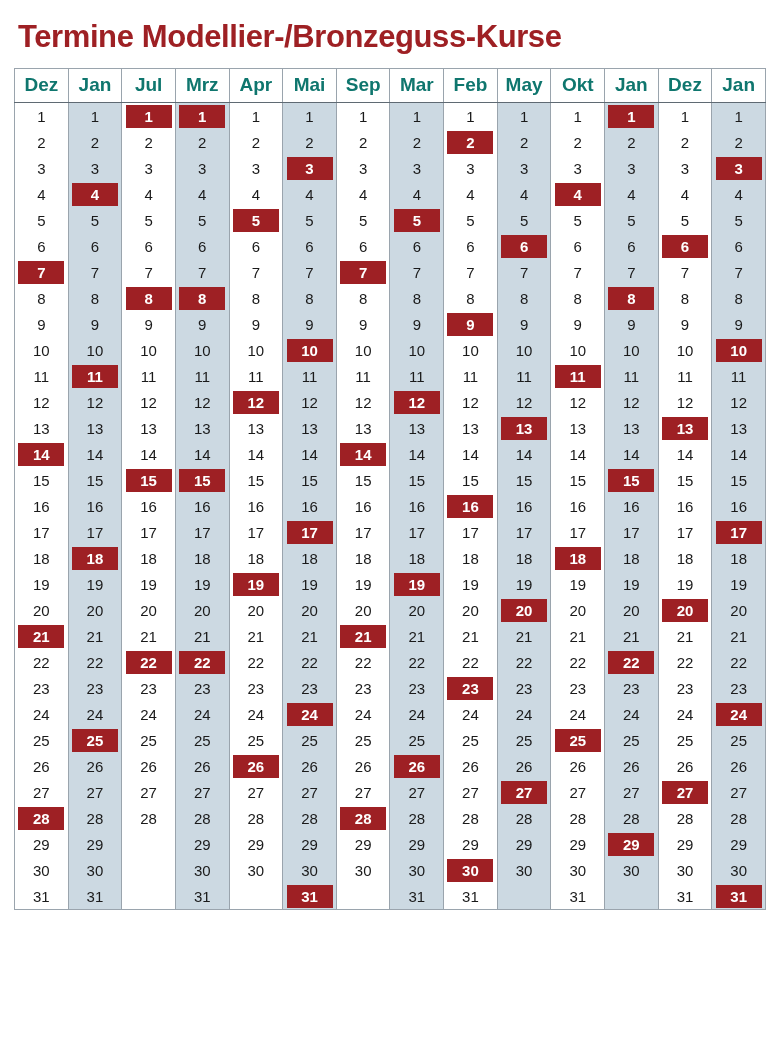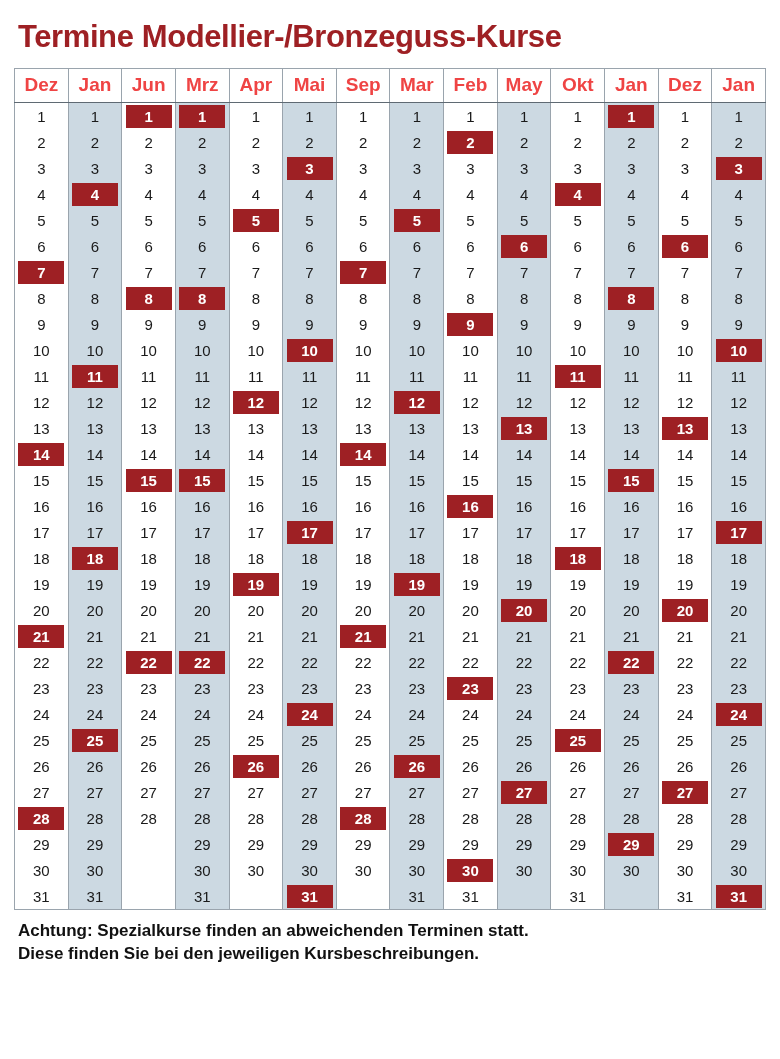--- a/index.html
+++ b/index.html
@@ -37,21 +37,21 @@
     border: 1px solid #9aa4ad;
   }
   table.cal th {
     font-size: 19px;
     font-weight: bold;
     text-align: center;
     padding: 5px 0 6px 0;
     border-right: 1px solid #9aa4ad;
     border-bottom: 1px solid #5f6a73;
     background: #ffffff;
-    color: #ef4444;
+    color: #0f766e;
   }
   table.cal th:last-child { border-right: none; }
   table.cal td {
     font-size: 15px;
     text-align: center;
     padding: 0;
     height: 26px;
     border-right: 1px solid #9aa4ad;
     background: #ffffff;
     vertical-align: middle;
@@ -86,21 +86,21 @@
 
 <div class="page">
 
   <div class="title">Termine Modellier-/Bronzeguss-Kurse</div>
 
   <table class="cal">
     <thead>
       <tr id="head-row">
           <th>Dez</th>
           <th>Jan</th>
-          <th>Jun</th>
+          <th>Jul</th>
           <th>Mrz</th>
           <th>Apr</th>
           <th>Mai</th>
           <th>Sep</th>
           <th>Mar</th>
           <th>Feb</th>
           <th>May</th>
           <th>Okt</th>
           <th>Jan</th>
           <th>Dez</th>
@@ -600,18 +600,14 @@
           <td><span class="plain">31</span></td>
           <td class="alt">&nbsp;</td>
           <td><span class="plain">31</span></td>
           <td class="alt">&nbsp;</td>
           <td><span class="plain">31</span></td>
           <td class="alt"><span class="hlbox">31</span></td>
         </tr>
       </tbody>
   </table>
 
-  <div class="footnote">
-    <div>Achtung: Spezialkurse finden an abweichenden Terminen statt.</div>
-    <div>Diese finden Sie bei den jeweiligen Kursbeschreibungen.</div>
-  </div>
 
 </div>
 
 </body></html>

